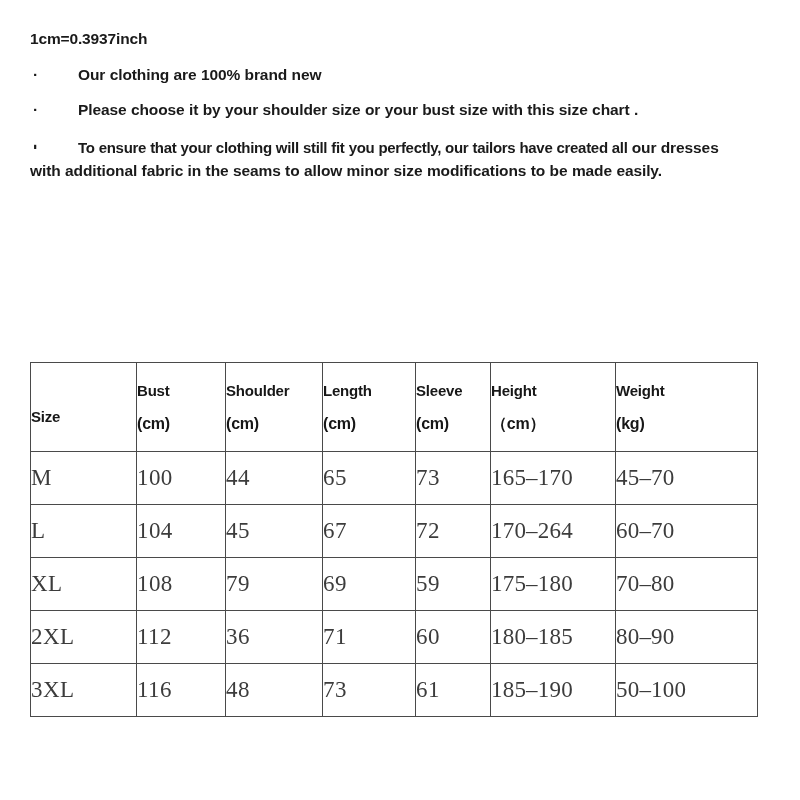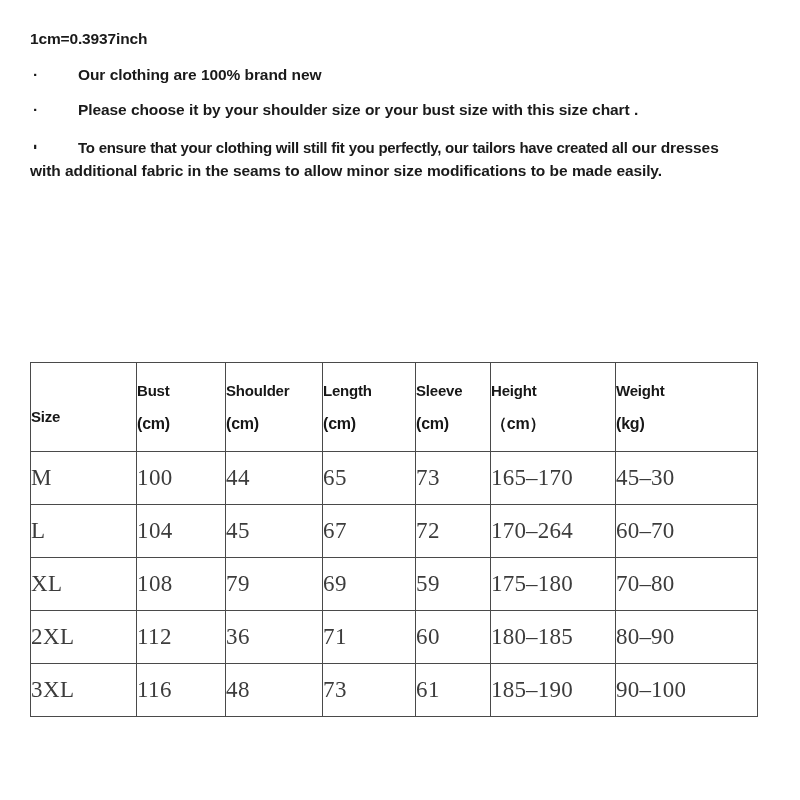--- a/index.html
+++ b/index.html
@@ -215,21 +215,21 @@
       </thead>
 
       <tbody>
         <tr>
           <td>M</td>
           <td>100</td>
           <td>44</td>
           <td>65</td>
           <td>73</td>
           <td class="range">165–170</td>
-          <td class="range">45–30</td>
+          <td class="range">45–70</td>
         </tr>
         <tr>
           <td>L</td>
           <td>104</td>
           <td>45</td>
           <td>67</td>
           <td>72</td>
           <td class="range">170–264</td>
           <td class="range">60–70</td>
         </tr>
@@ -251,19 +251,19 @@
           <td class="range">180–185</td>
           <td class="range">80–90</td>
         </tr>
         <tr>
           <td>3XL</td>
           <td>116</td>
           <td>48</td>
           <td>73</td>
           <td>61</td>
           <td class="range">185–190</td>
-          <td class="range">90–100</td>
+          <td class="range">50–100</td>
         </tr>
       </tbody>
     </table>
   </div>
 
 </div>
 
 </body></html>

